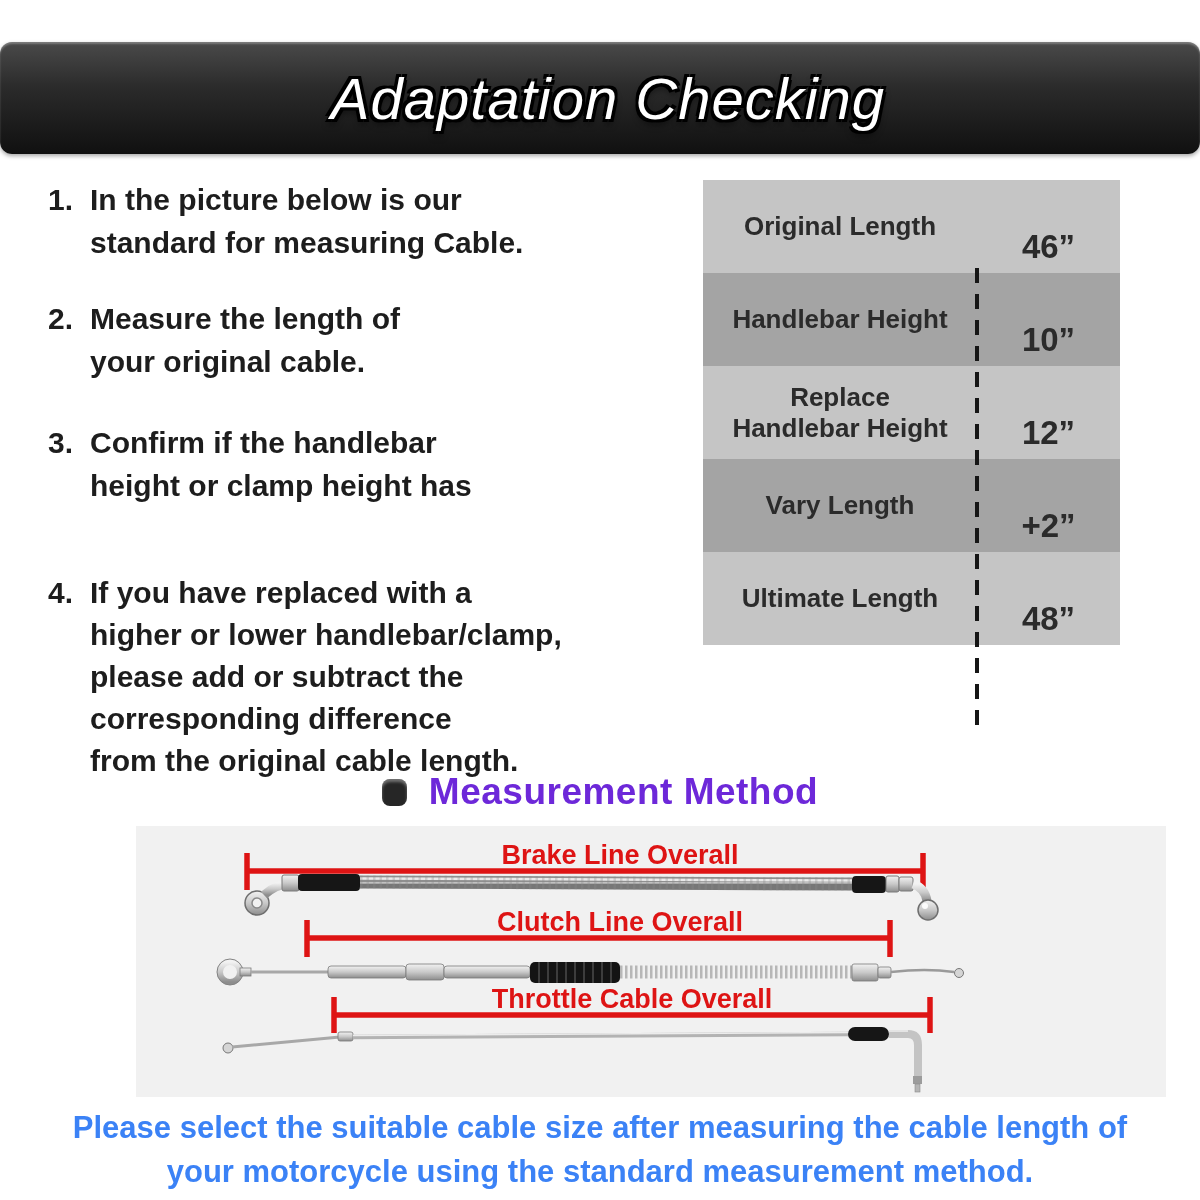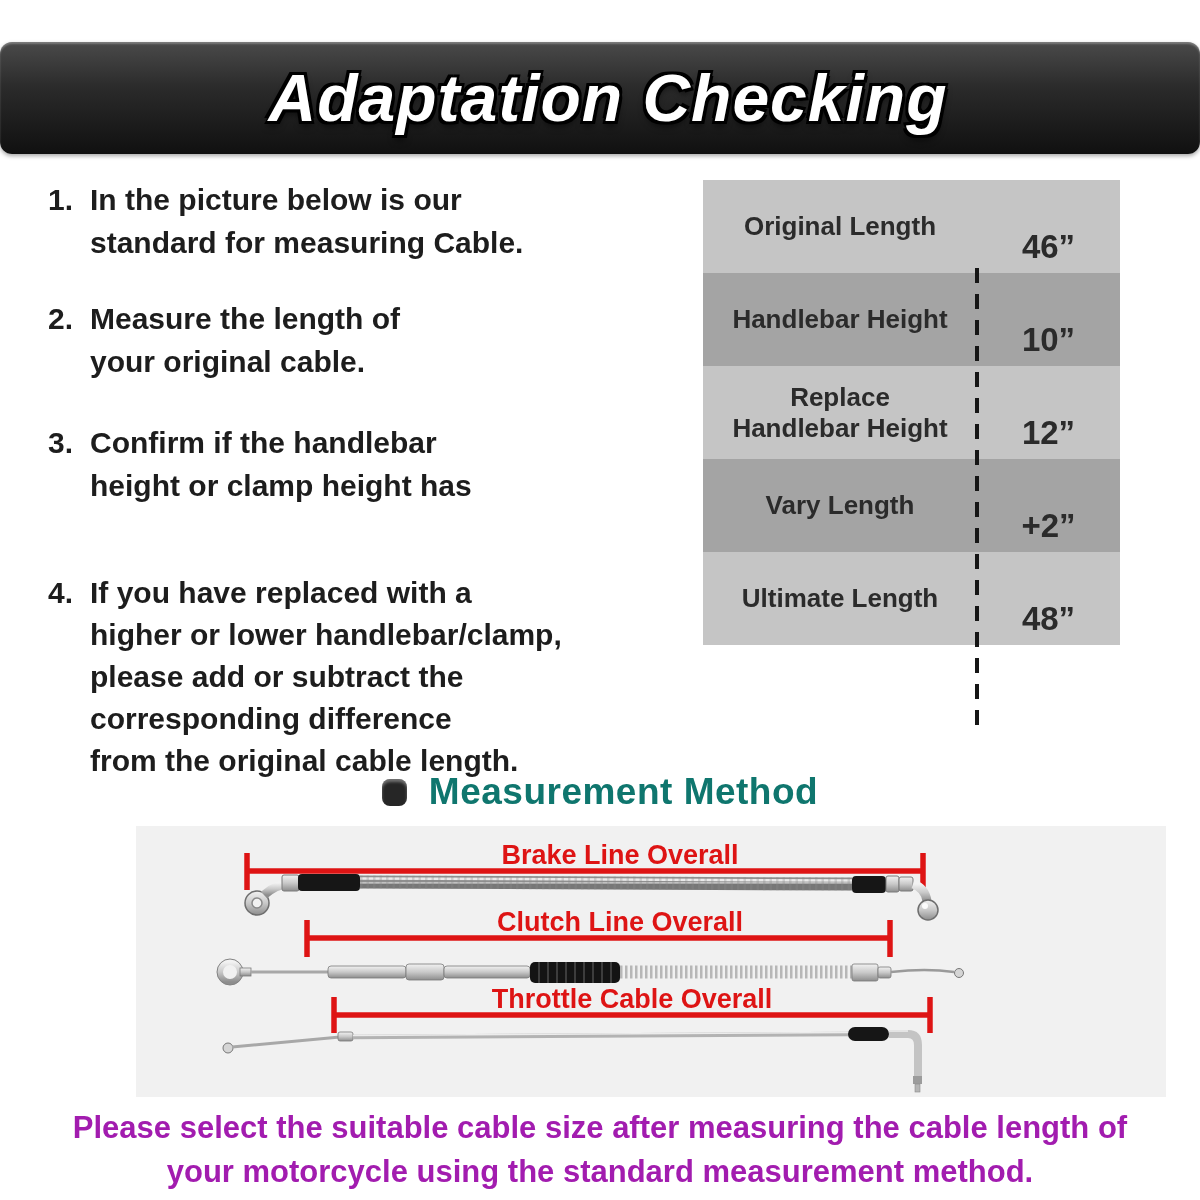--- a/index.html
+++ b/index.html
@@ -18,21 +18,21 @@
 
   
   .banner{
     position:absolute;left:0;top:42px;width:1200px;height:112px;
     background:linear-gradient(180deg,var(--banner-top) 0%,#2b2b2b 40%,var(--banner-bottom) 100%);
     border-radius:12px;
     box-shadow:inset 0 2px 2px rgba(255,255,255,.28), 0 2px 4px rgba(0,0,0,.35);
     display:flex;align-items:center;justify-content:center;
   }
   .banner-title{
-    color:#ffffff;font-size:66px;font-weight:bold;font-style:italic;
+    color:#ffffff;font-size:58px;font-weight:normal;font-style:italic;
     letter-spacing:1px;white-space:nowrap;
     text-shadow:-3px -3px 0 #000,3px -3px 0 #000,-3px 3px 0 #000,3px 3px 0 #000,0 5px 7px rgba(0,0,0,.65);
     margin-left:16px;
   }
 
   
   .instr{position:absolute;left:48px;width:620px;display:flex;color:var(--text-dark);
     font-weight:bold;font-size:30px;line-height:43px;}
   .instr .num{width:42px;flex:0 0 42px;}
   .instr .lines div{white-space:nowrap;}
@@ -48,30 +48,30 @@
     font-size:26px;font-weight:bold;line-height:31px;flex-direction:column;}
   .et-value{width:143px;text-align:center;font-size:33px;font-weight:bold;margin-top:40px;}
   .et-dash{position:absolute;left:272px;top:88px;width:4px;height:465px;
     background:repeating-linear-gradient(180deg,#161616 0 15px,transparent 15px 26px);}
 
   
   .method-heading{position:absolute;left:0;top:770px;width:1200px;height:44px;
     display:flex;align-items:center;justify-content:center;gap:22px;}
   .bullet{width:25px;height:27px;background:#262626;border-radius:8px;
     box-shadow:inset 0 3px 3px rgba(255,255,255,.35);}
-  .method-title{font-size:37px;font-weight:bold;color:#0f766e;letter-spacing:.5px;}
+  .method-title{font-size:37px;font-weight:bold;color:#6d28d9;letter-spacing:.5px;}
 
   
   .panel{position:absolute;left:136px;top:826px;width:1030px;height:271px;background:var(--panel-bg);}
   .dim{stroke:var(--accent-red);stroke-width:5.5;}
   .dimlabel{fill:var(--accent-red);font-weight:bold;font-size:27px;font-family:"Liberation Sans",sans-serif;}
 
   
   .footer{position:absolute;left:0;top:1106px;width:1200px;text-align:center;
-    font-size:31px;font-weight:bold;color:#a21caf;line-height:44px;}
+    font-size:31px;font-weight:bold;color:#3b82f6;line-height:44px;}
 </style>
 </head>
 <body>
 
 <div class="page">
 
   <div class="banner">
     <div class="banner-title">Adaptation Checking</div>
   </div>
 

